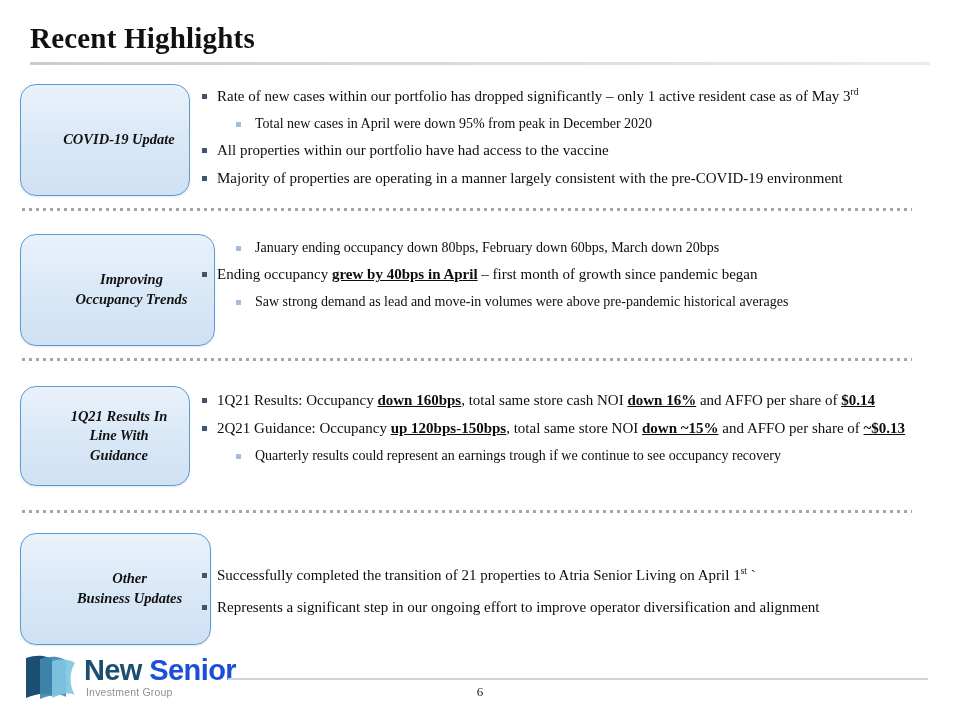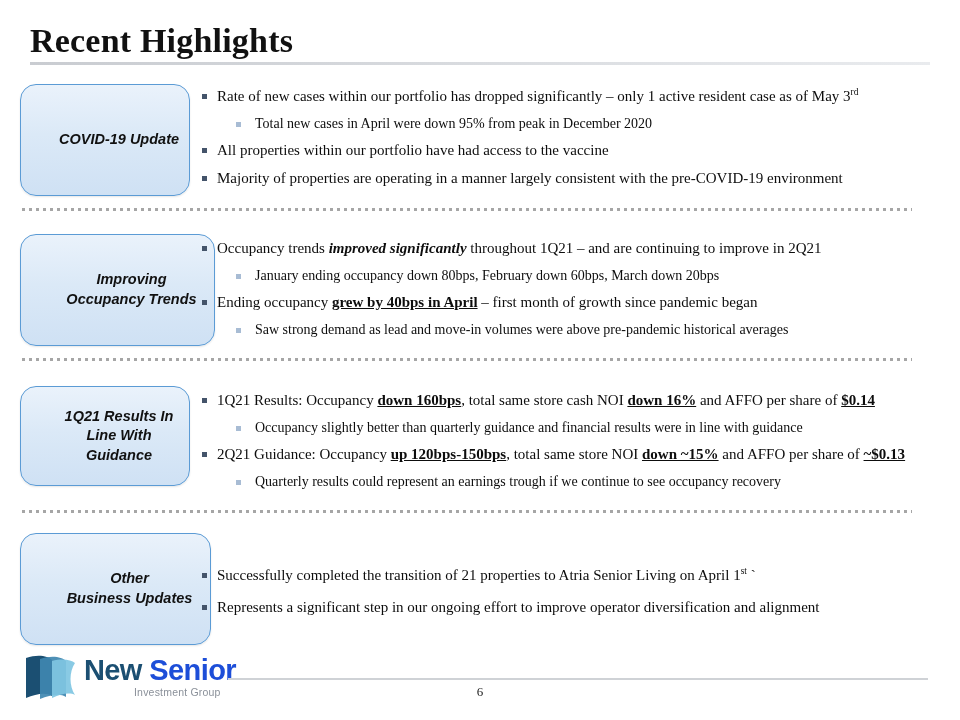--- a/index.html
+++ b/index.html
@@ -14,21 +14,21 @@
     overflow: hidden;
     font-family: "Liberation Serif", serif;
     color: #000000;
   }
 
   
   #slide-title {
     position: absolute;
     left: 30px;
     top: 22px;
-    font-size: 34px;
+    font-size: 29px;
     font-weight: bold;
     font-family: "Liberation Serif", serif;
     letter-spacing: 0.2px;
     color: #111111;
     white-space: nowrap;
   }
   #title-rule {
     position: absolute;
     left: 30px;
     top: 62px;
@@ -47,21 +47,21 @@
     position: absolute;
     left: 20px;
     border: 1.6px solid #5b9bd5;
     border-radius: 16px;
     background: linear-gradient(to bottom, #eaf2fb 0%, #dbe9f7 45%, #cfe1f4 100%);
     box-sizing: border-box;
     display: flex;
     align-items: center;
     justify-content: center;
     text-align: center;
-    font-family: Liberation Sans, sans-serif;
+    font-family: Liberation Serif, serif;
     font-style: italic;
     font-weight: bold;
     font-size: 14.5px;
     color: #111111;
     line-height: 1.35;
     box-shadow: 0 1px 2px rgba(0,0,0,0.10);
     padding-left: 28px;
   }
   .badge span { display: block; white-space: pre-line; }
 
@@ -160,21 +160,20 @@
   .lg-senior { color: #1d4ed8; font-weight: bold; }
   #logo-sub {
     position: absolute;
     left: 64px;
     top: 34px;
     font-family: "Liberation Sans", sans-serif;
     font-size: 10.5px;
     color: #8a9099;
     letter-spacing: 0.2px;
     white-space: nowrap;
-    margin-left: 48px;
   }
 </style>
 </head>
 <body>
 
 <div id="slide-title">Recent Highlights</div>
 <div id="title-rule"></div>
 
 <div class="section" style="top:84px;height:120px;">
   <div class="badge" style="top:0px;width:170px;height:112px;">
@@ -196,23 +195,20 @@
   </div>
 </div>
 <div class="divider" style="top:208px;"></div>
 
 <div class="section" style="top:234px;height:120px;">
   <div class="badge" style="top:0px;width:195px;height:112px;">
     <span>Improving
 Occupancy Trends</span>
   </div>
   <div class="bullets" style="top:4px;">
-    <div class="b1">
-      <span>Occupancy trends </span><span class="bi">improved significantly</span><span> throughout 1Q21 – and are continuing to improve in 2Q21</span>
-    </div>
     <div class="b2">
       <span>January ending occupancy down 80bps, February down 60bps, March down 20bps</span>
     </div>
     <div class="b1">
       <span>Ending occupancy </span><span class="bu">grew by 40bps in April</span><span> – first month of growth since pandemic began</span>
     </div>
     <div class="b2">
       <span>Saw strong demand as lead and move-in volumes were above pre-pandemic historical averages</span>
     </div>
   </div>
@@ -221,23 +217,20 @@
 
 <div class="section" style="top:386px;height:120px;">
   <div class="badge" style="top:0px;width:170px;height:100px;">
     <span>1Q21 Results In
 Line With
 Guidance</span>
   </div>
   <div class="bullets" style="top:4px;">
     <div class="b1">
       <span>1Q21 Results: Occupancy </span><span class="bu">down 160bps</span><span>, total same store cash NOI </span><span class="bu">down 16%</span><span> and AFFO per share of </span><span class="bu">$0.14</span>
-    </div>
-    <div class="b2">
-      <span>Occupancy slightly better than quarterly guidance and financial results were in line with guidance</span>
     </div>
     <div class="b1">
       <span>2Q21 Guidance: Occupancy </span><span class="bu">up 120bps-150bps</span><span>, total same store NOI </span><span class="bu">down ~15%</span><span> and AFFO per share of </span><span class="bu">~$0.13</span>
     </div>
     <div class="b2">
       <span>Quarterly results could represent an earnings trough if we continue to see occupancy recovery</span>
     </div>
   </div>
 </div>
 <div class="divider" style="top:510px;"></div>

